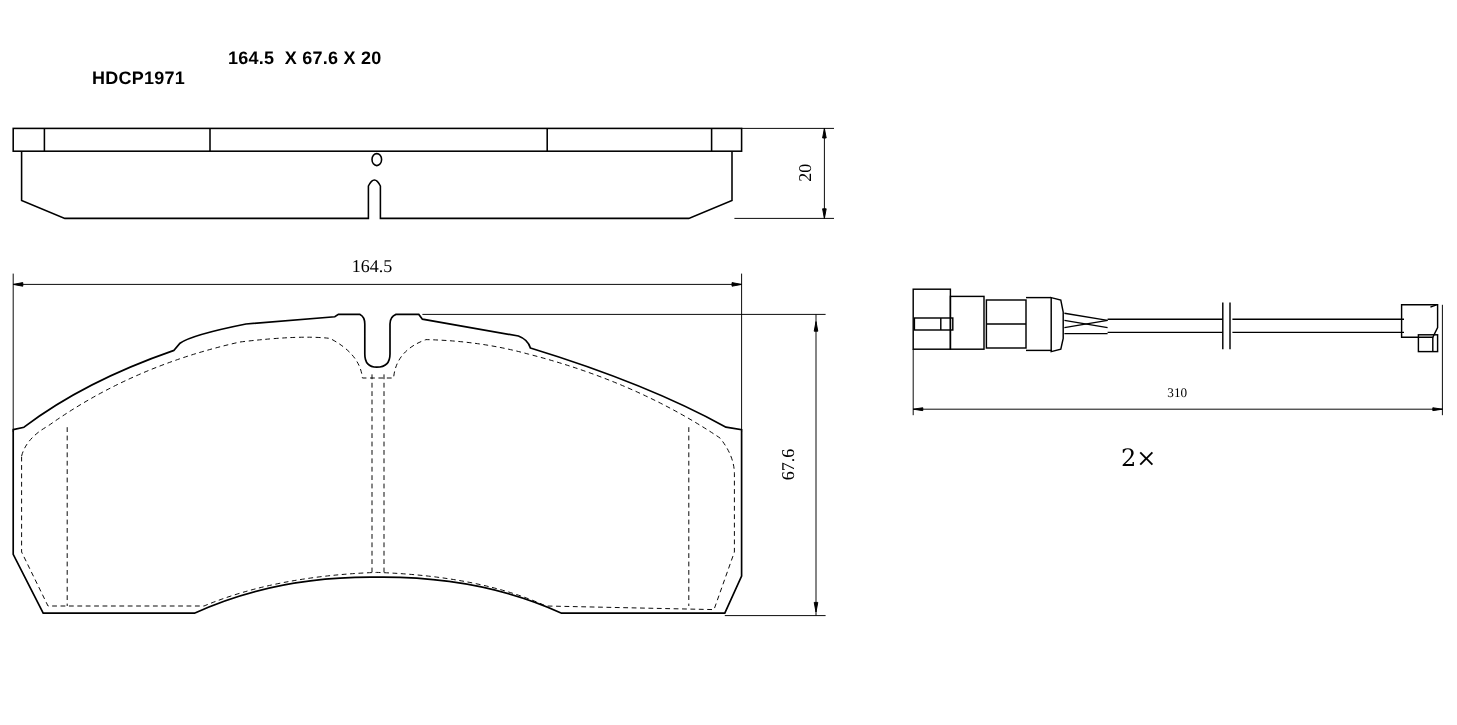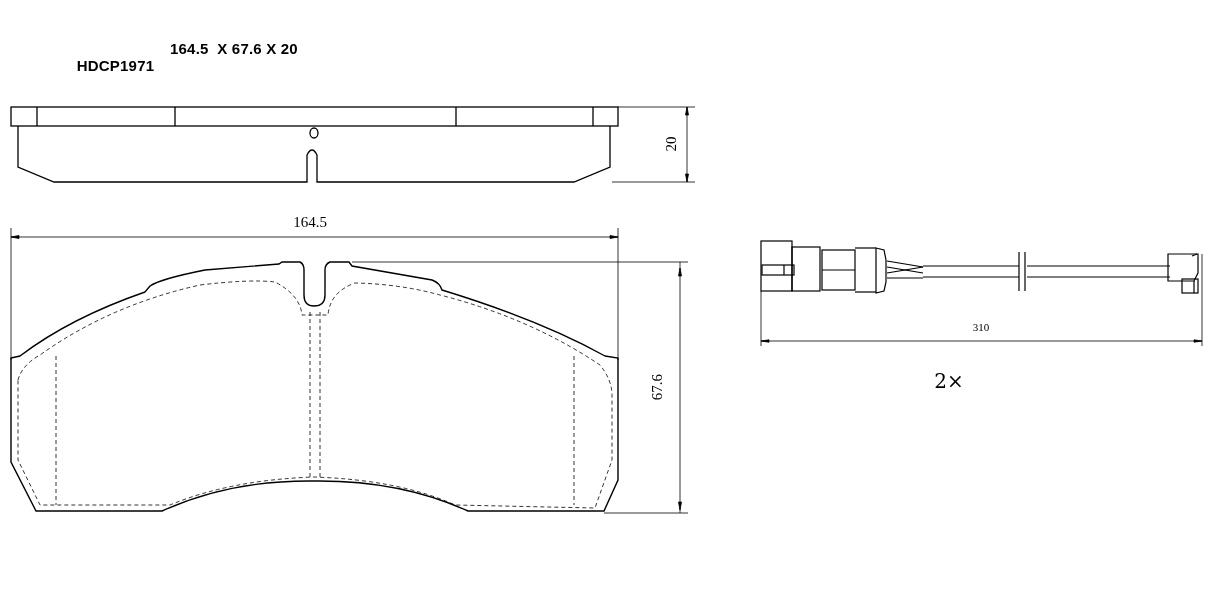--- a/index.html
+++ b/index.html
@@ -1,18 +1,18 @@
 <!DOCTYPE html>
 <html><head>
   <meta charset="utf-8">
   <style>
     html, body { margin: 0; padding: 0; background: #ffffff; }
     body { width: 1214px; height: 604px; position: relative; overflow: hidden; font-family: "Liberation Sans", sans-serif; }
     .header { position: absolute; top: 40px; left: 68px; font-weight: bold; font-size: 15px; color: #000; letter-spacing: 0.2px; white-space: pre; }
-    .header .dims { position: absolute; left: 102px; top: 0; }
+    .header .dims { position: absolute; left: 122px; top: 0; }
     svg { position: absolute; left: 0; top: 0; }
     .dimtext { font-family: "Liberation Serif", serif; font-size: 15px; fill: #000; }
     .dimtext-sm { font-family: "Liberation Serif", serif; font-size: 11px; fill: #000; }
     .qty { font-family: "DejaVu Serif", serif; font-size: 20px; fill: #000; }
   </style>
 </head>
 <body>
 
 <div class="header">
   <span>HDCP1971</span>

